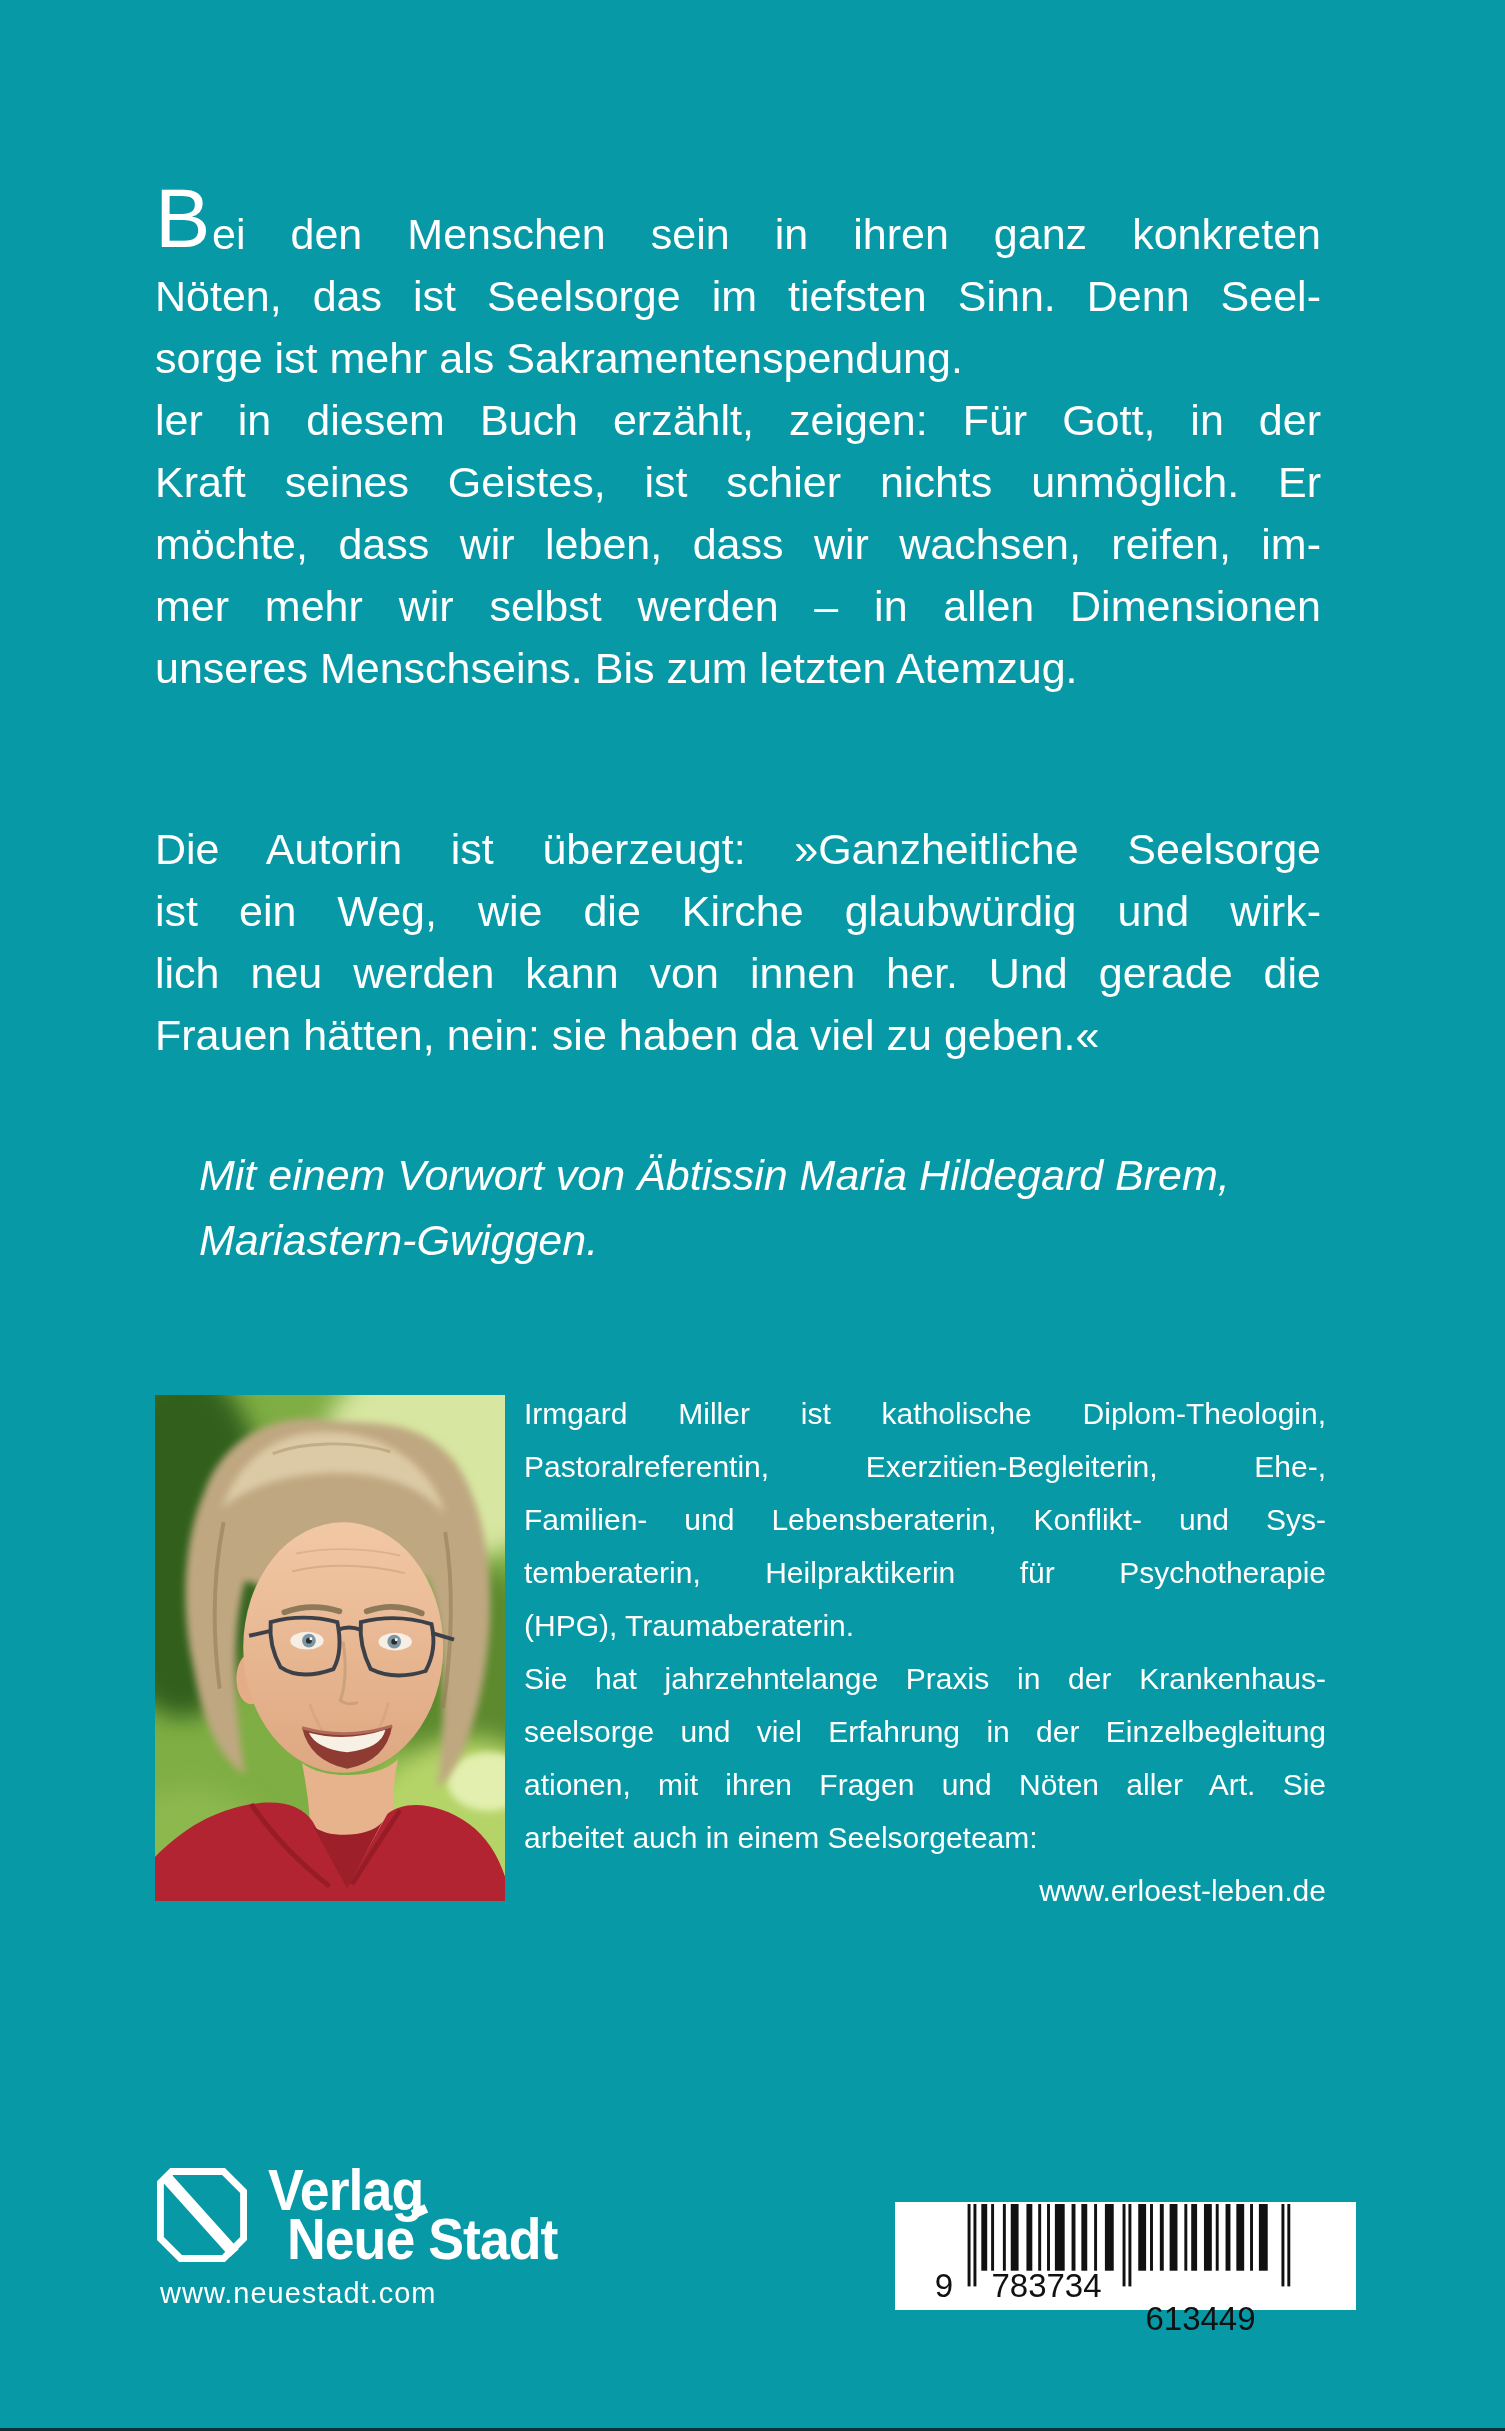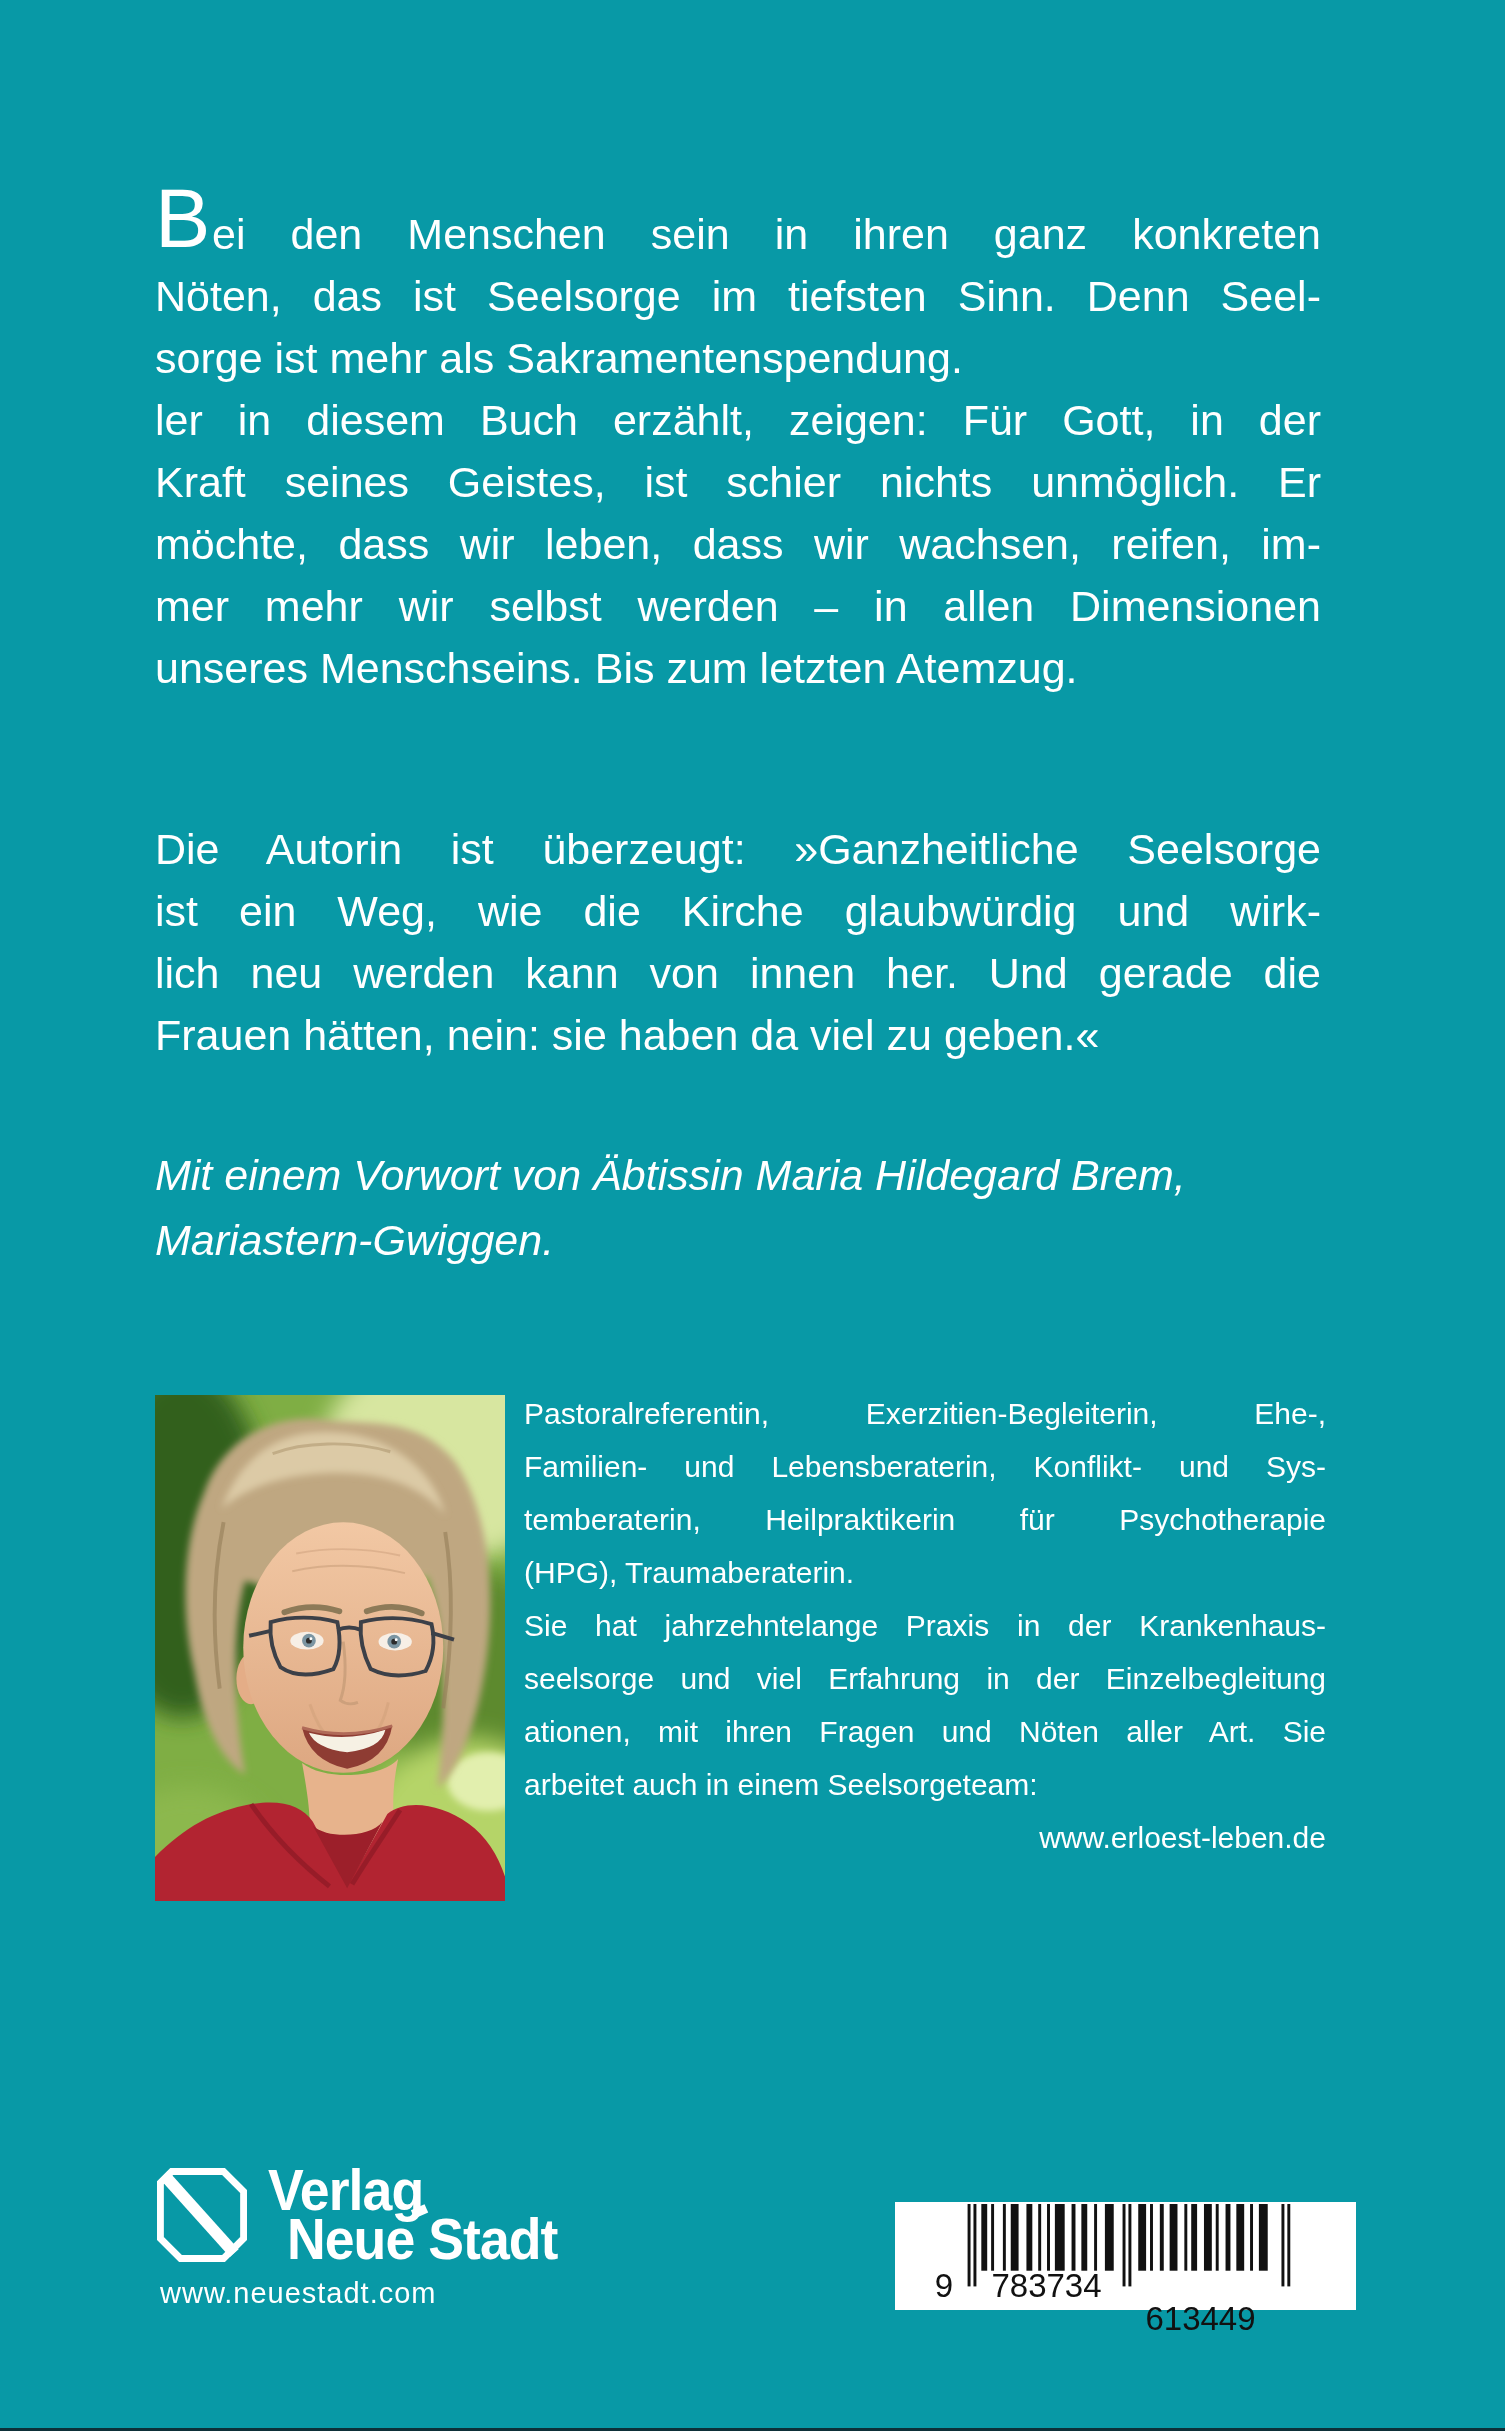--- a/index.html
+++ b/index.html
@@ -10,21 +10,21 @@
     overflow:hidden;
   }
   
   .textblock { position:absolute; left:155px; width:1166px; }
   .line { font-size:43px; line-height:62px; height:62px; white-space:normal; }
   .jl { text-align:justify; text-align-last:justify; }
   .blurb1 { top:203px; }
   .blurb2 { top:818px; }
   .line-first { padding-left:57px; }
   .dropcap { position:absolute; left:0; top:-26.5px; font-size:83px; line-height:1; }
-  .vorwort { top:1143px; font-style:italic; }
+  .vorwort { top:1143px; font-style:italic;margin-left:44px; }
   .vorwort .line { line-height:65px; height:65px; }
   .emph { }
   
   .photo { position:absolute; left:155px; top:1395px; width:350px; height:506px; margin:0; }
   .photo svg { display:block; width:100%; height:100%; }
   .bio { position:absolute; left:524px; top:1387px; width:802px; }
   .bio .line { font-size:30px; line-height:53px; height:53px; }
   .bio .rt { text-align:right; text-align-last:right; }
   
   .logo-mark { position:absolute; left:157px; top:2168px; width:90px; height:94px; }
@@ -136,20 +136,21 @@
         <path d="M236,436 L245,468" stroke="#d8c27c" stroke-width="2.5"></path>
         <path d="M0,517 L0,472 C30,442 60,425 98,418 C130,413 150,420 161,436 L196,502 L237,428 C256,413 290,417 320,438 C337,450 350,470 357,492 L357,517 Z" fill="#b22431"></path>
         <path d="M161,440 L196,504 L232,436 C220,452 176,454 161,440 Z" fill="#9c1f2a"></path>
         <path d="M98,418 C120,450 150,480 178,502" stroke="#8c1a25" stroke-width="5" fill="none" opacity="0.7"></path>
         <path d="M250,424 C232,452 214,478 201,500" stroke="#8c1a25" stroke-width="5" fill="none" opacity="0.7"></path>
       </g>
     </svg>
   </figure>
 
   <section class="bio">
+    <div class="line jl">Irmgard Miller ist katholische Diplom-Theologin,</div>
     <div class="line jl">Pastoralreferentin, Exerzitien-Begleiterin, Ehe-,</div>
     <div class="line jl">Familien- und Lebensberaterin, Konflikt- und Sys-</div>
     <div class="line jl">temberaterin, Heilpraktikerin für Psychotherapie</div>
     <div class="line">(HPG), Traumaberaterin.</div>
     <div class="line jl">Sie hat jahrzehntelange Praxis in der Krankenhaus-</div>
     <div class="line jl">seelsorge und viel Erfahrung in der Einzelbegleitung</div>
     <div class="line jl">ationen, mit ihren Fragen und Nöten aller Art. Sie</div>
     <div class="line">arbeitet auch in einem Seelsorgeteam:</div>
     <div class="line rt">www.erloest-leben.de</div>
   </section>

